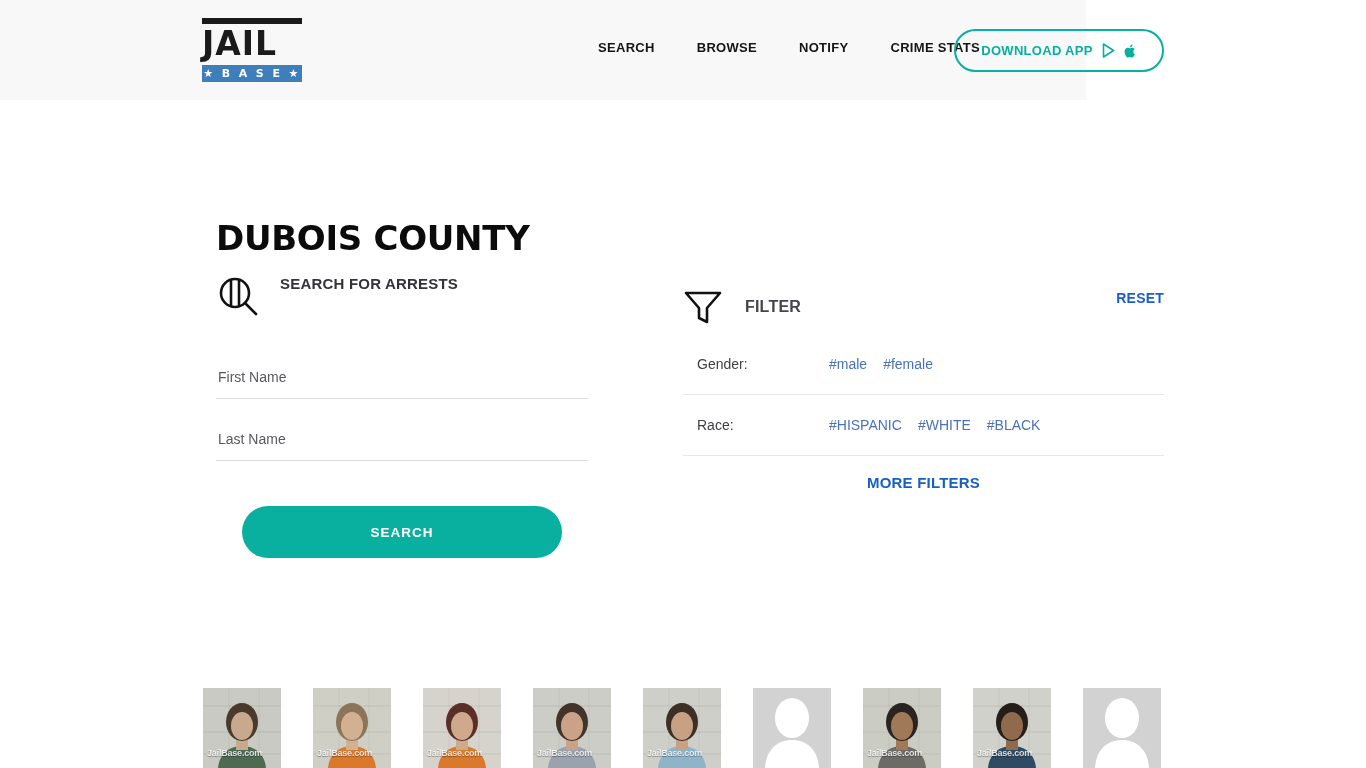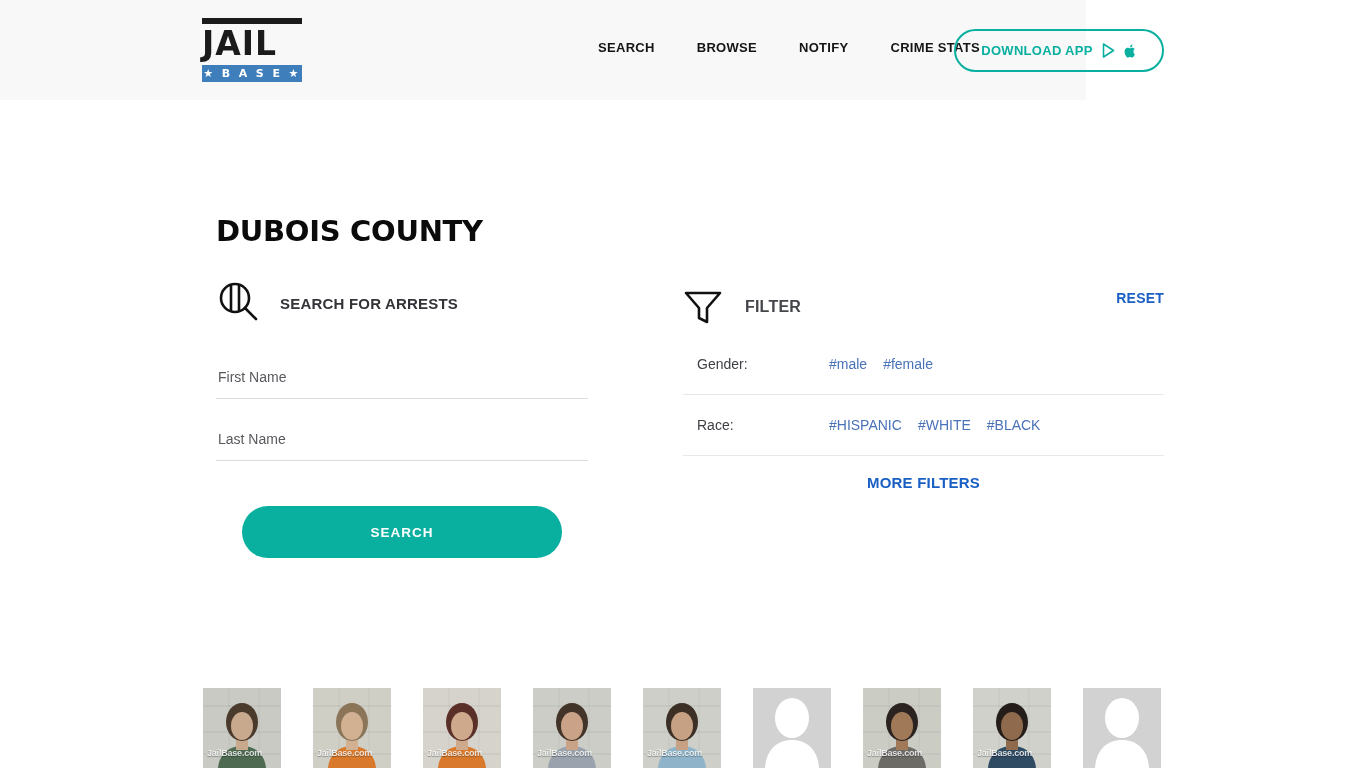--- a/index.html
+++ b/index.html
@@ -61,28 +61,28 @@
   .download-label {
     font-size: 13px; font-weight: 700; letter-spacing: 0.3px; color: #09b0a0;
     white-space: nowrap;
   }
   .play-icon { width: 13px; height: 15px; display:block; }
   .apple-icon { width: 13px; height: 16px; display:block; }
 
   
   .page-title {
     position: absolute; left: 216px; top: 195px;
-    font-size: 29px; font-weight: 700; letter-spacing: -0.3px;
+    font-size: 34px; font-weight: 700; letter-spacing: -0.3px;
     color: #0b0b0b;
     font-family: "DejaVu Sans", sans-serif;
   }
 
   
   .search-col { position: absolute; left: 216px; top: 275px; width: 372px; }
-  .search-head { display: flex; align-items: center; height: 56px; }
+  .search-head { display: flex; height: 56px; }
   .search-icon-wrap { width: 46px; height: 46px; margin-left: 0px; }
   .search-head-label {
     margin-left: 18px;
     font-size: 15px; font-weight: 700; letter-spacing: 0.2px; color: #333438;
   }
   .field {
     margin-top: 0px; width: 372px; height: 44px;
     border: none; border-bottom: 1px solid #dcdcdc;
     background: transparent; outline: none;
     font-size: 14px; color: #3c3c3c;

